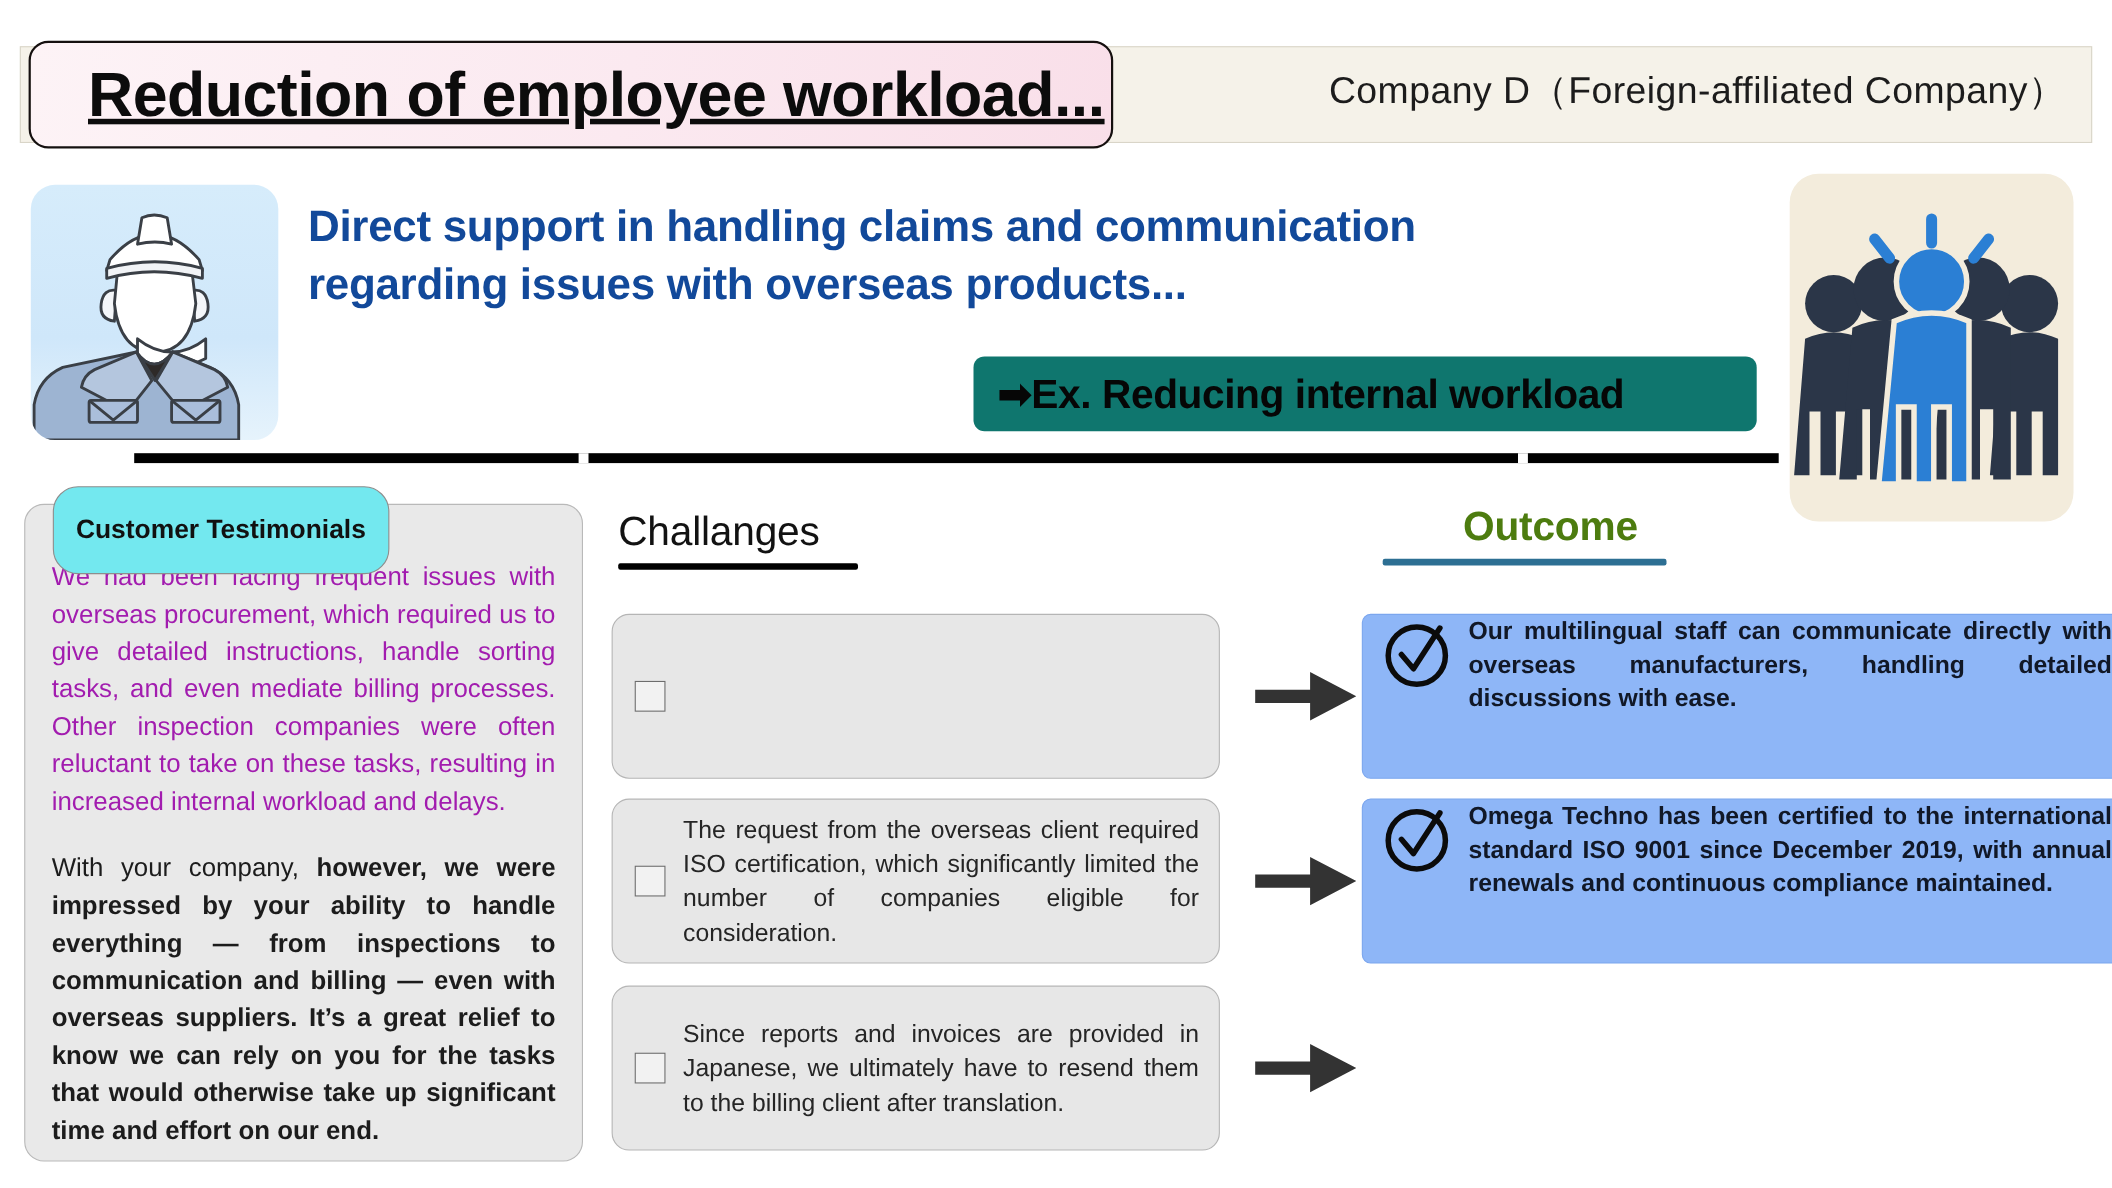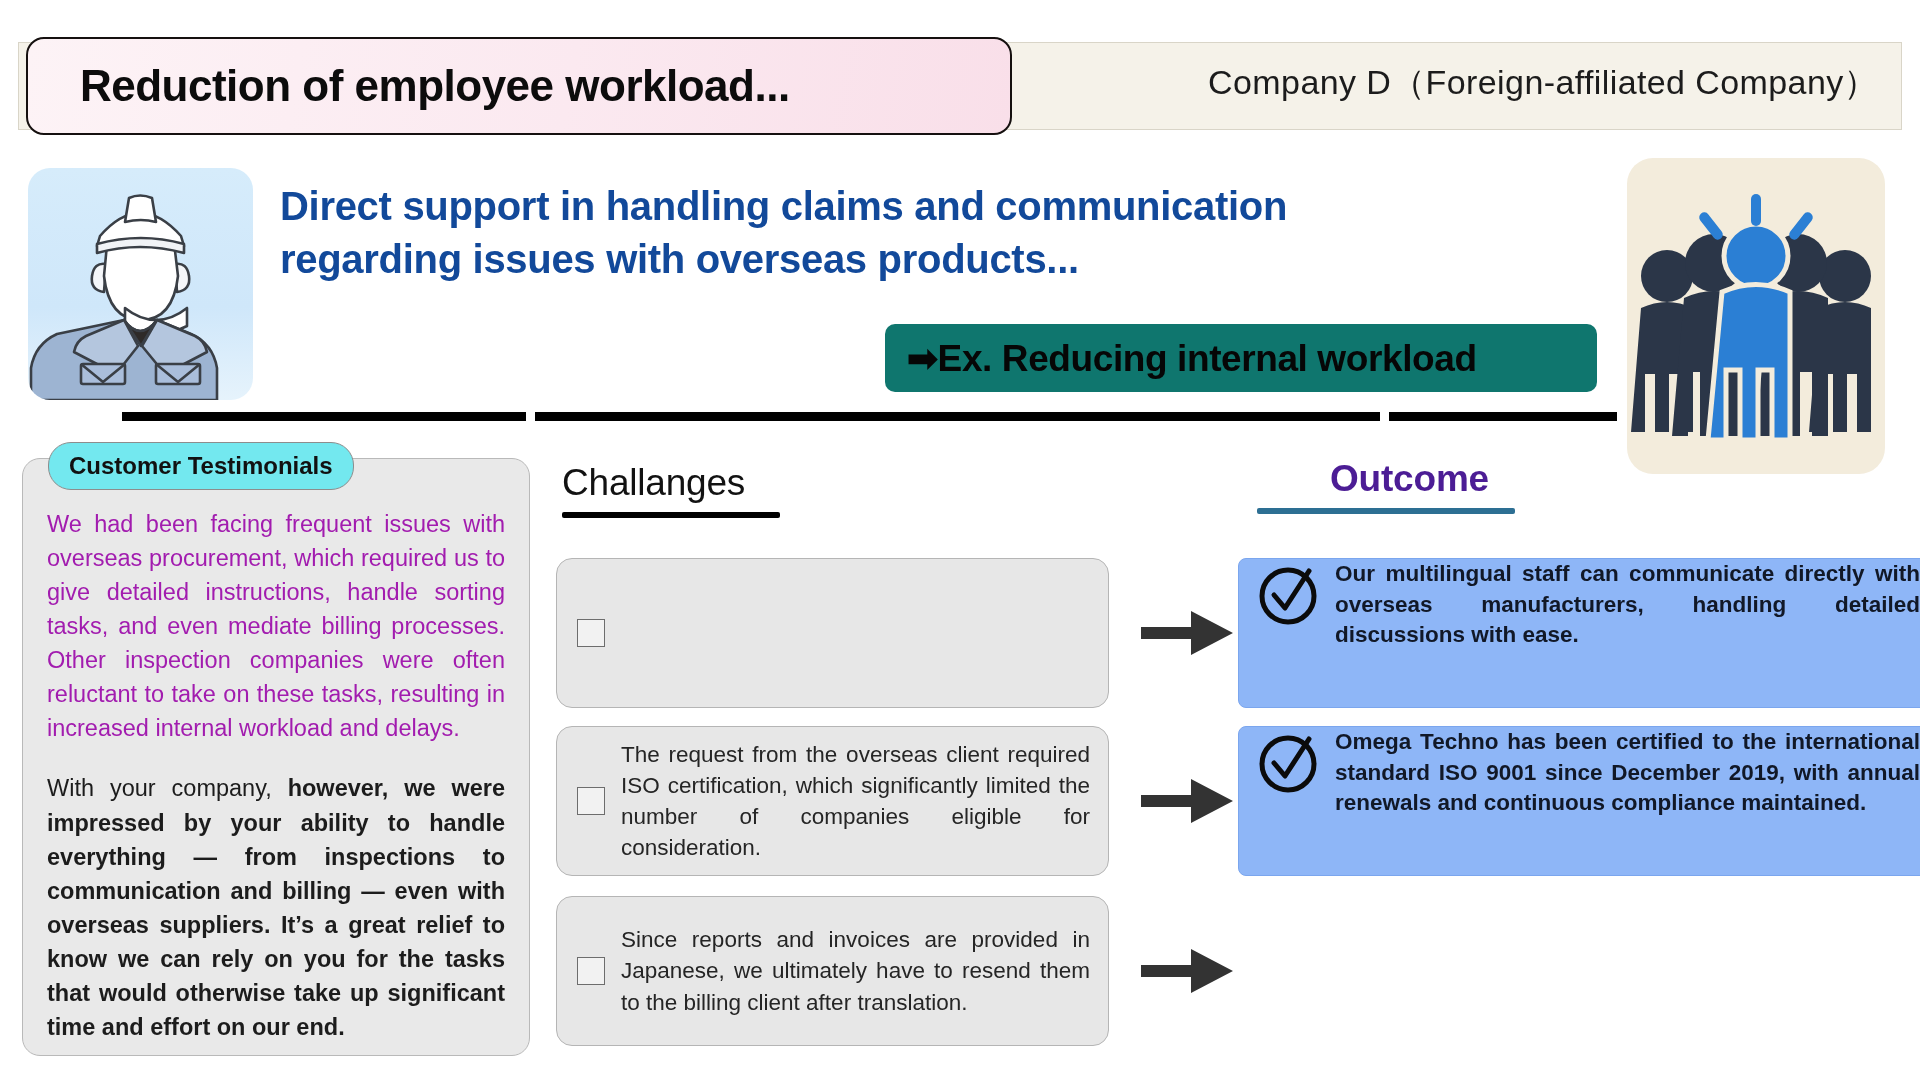--- a/index.html
+++ b/index.html
@@ -36,25 +36,26 @@
     border-radius: 18px;
     border: 2.5px solid #15100f;
     background: linear-gradient(100deg, #fdf3f6 0%, #fbe9f0 55%, #f9dfe9 100%);
     box-sizing: border-box;
     display: flex;
     align-items: center;
     padding-left: 52px;
     z-index: 3;
   }
   .title-pill .title-text {
-    font-size: 44px;
+    font-size: 57px;
     font-weight: bold;
     letter-spacing: -0.5px;
     color: #0c0c0c;
     white-space: nowrap;
+    text-decoration: underline;
   }
   .company-name {
     position: absolute;
     right: 42px;
     top: 60px;
     font-size: 34px;
     color: #1c1c1c;
     letter-spacing: 0.4px;
     z-index: 4;
     white-space: nowrap;
@@ -144,21 +145,21 @@
     border: 1.5px solid #b9b9b9;
     background: #e9e9e9;
     box-sizing: border-box;
     padding: 48px 24px 18px 24px;
   }
   .testimonial-tag {
     position: absolute;
     left: 48px;
     top: 442px;
     height: 46px;
-    padding: 0 20px;
+    padding: 16px 20px;
     border-radius: 23px;
     border: 1.5px solid #8d8d8d;
     background: #73e8ef;
     display: flex;
     align-items: center;
     z-index: 5;
   }
   .testimonial-tag .tag-text {
     font-size: 24px;
     font-weight: bold;
@@ -182,21 +183,21 @@
     letter-spacing: -0.2px;
   }
   .col-heading .rule {
     display: block;
     margin-top: 8px;
     height: 6px;
     border-radius: 2px;
   }
   .heading-challenges { left: 562px; top: 462px; color: #121212; }
   .heading-challenges .rule { width: 218px; background: #000000; }
-  .heading-outcome { left: 1330px; top: 458px; color: #4c1d95; font-weight: bold; }
+  .heading-outcome { left: 1330px; top: 458px; color: #4d7c0f; font-weight: bold; }
   .heading-outcome .rule { width: 258px; background: #2d6f93; margin-left: -73px; }
 
   
   .row { position: absolute; left: 556px; width: 1340px; height: 150px; }
   .row-1 { top: 558px; }
   .row-2 { top: 726px; }
   .row-3 { top: 896px; }
 
   .challenge-card {
     position: absolute;

